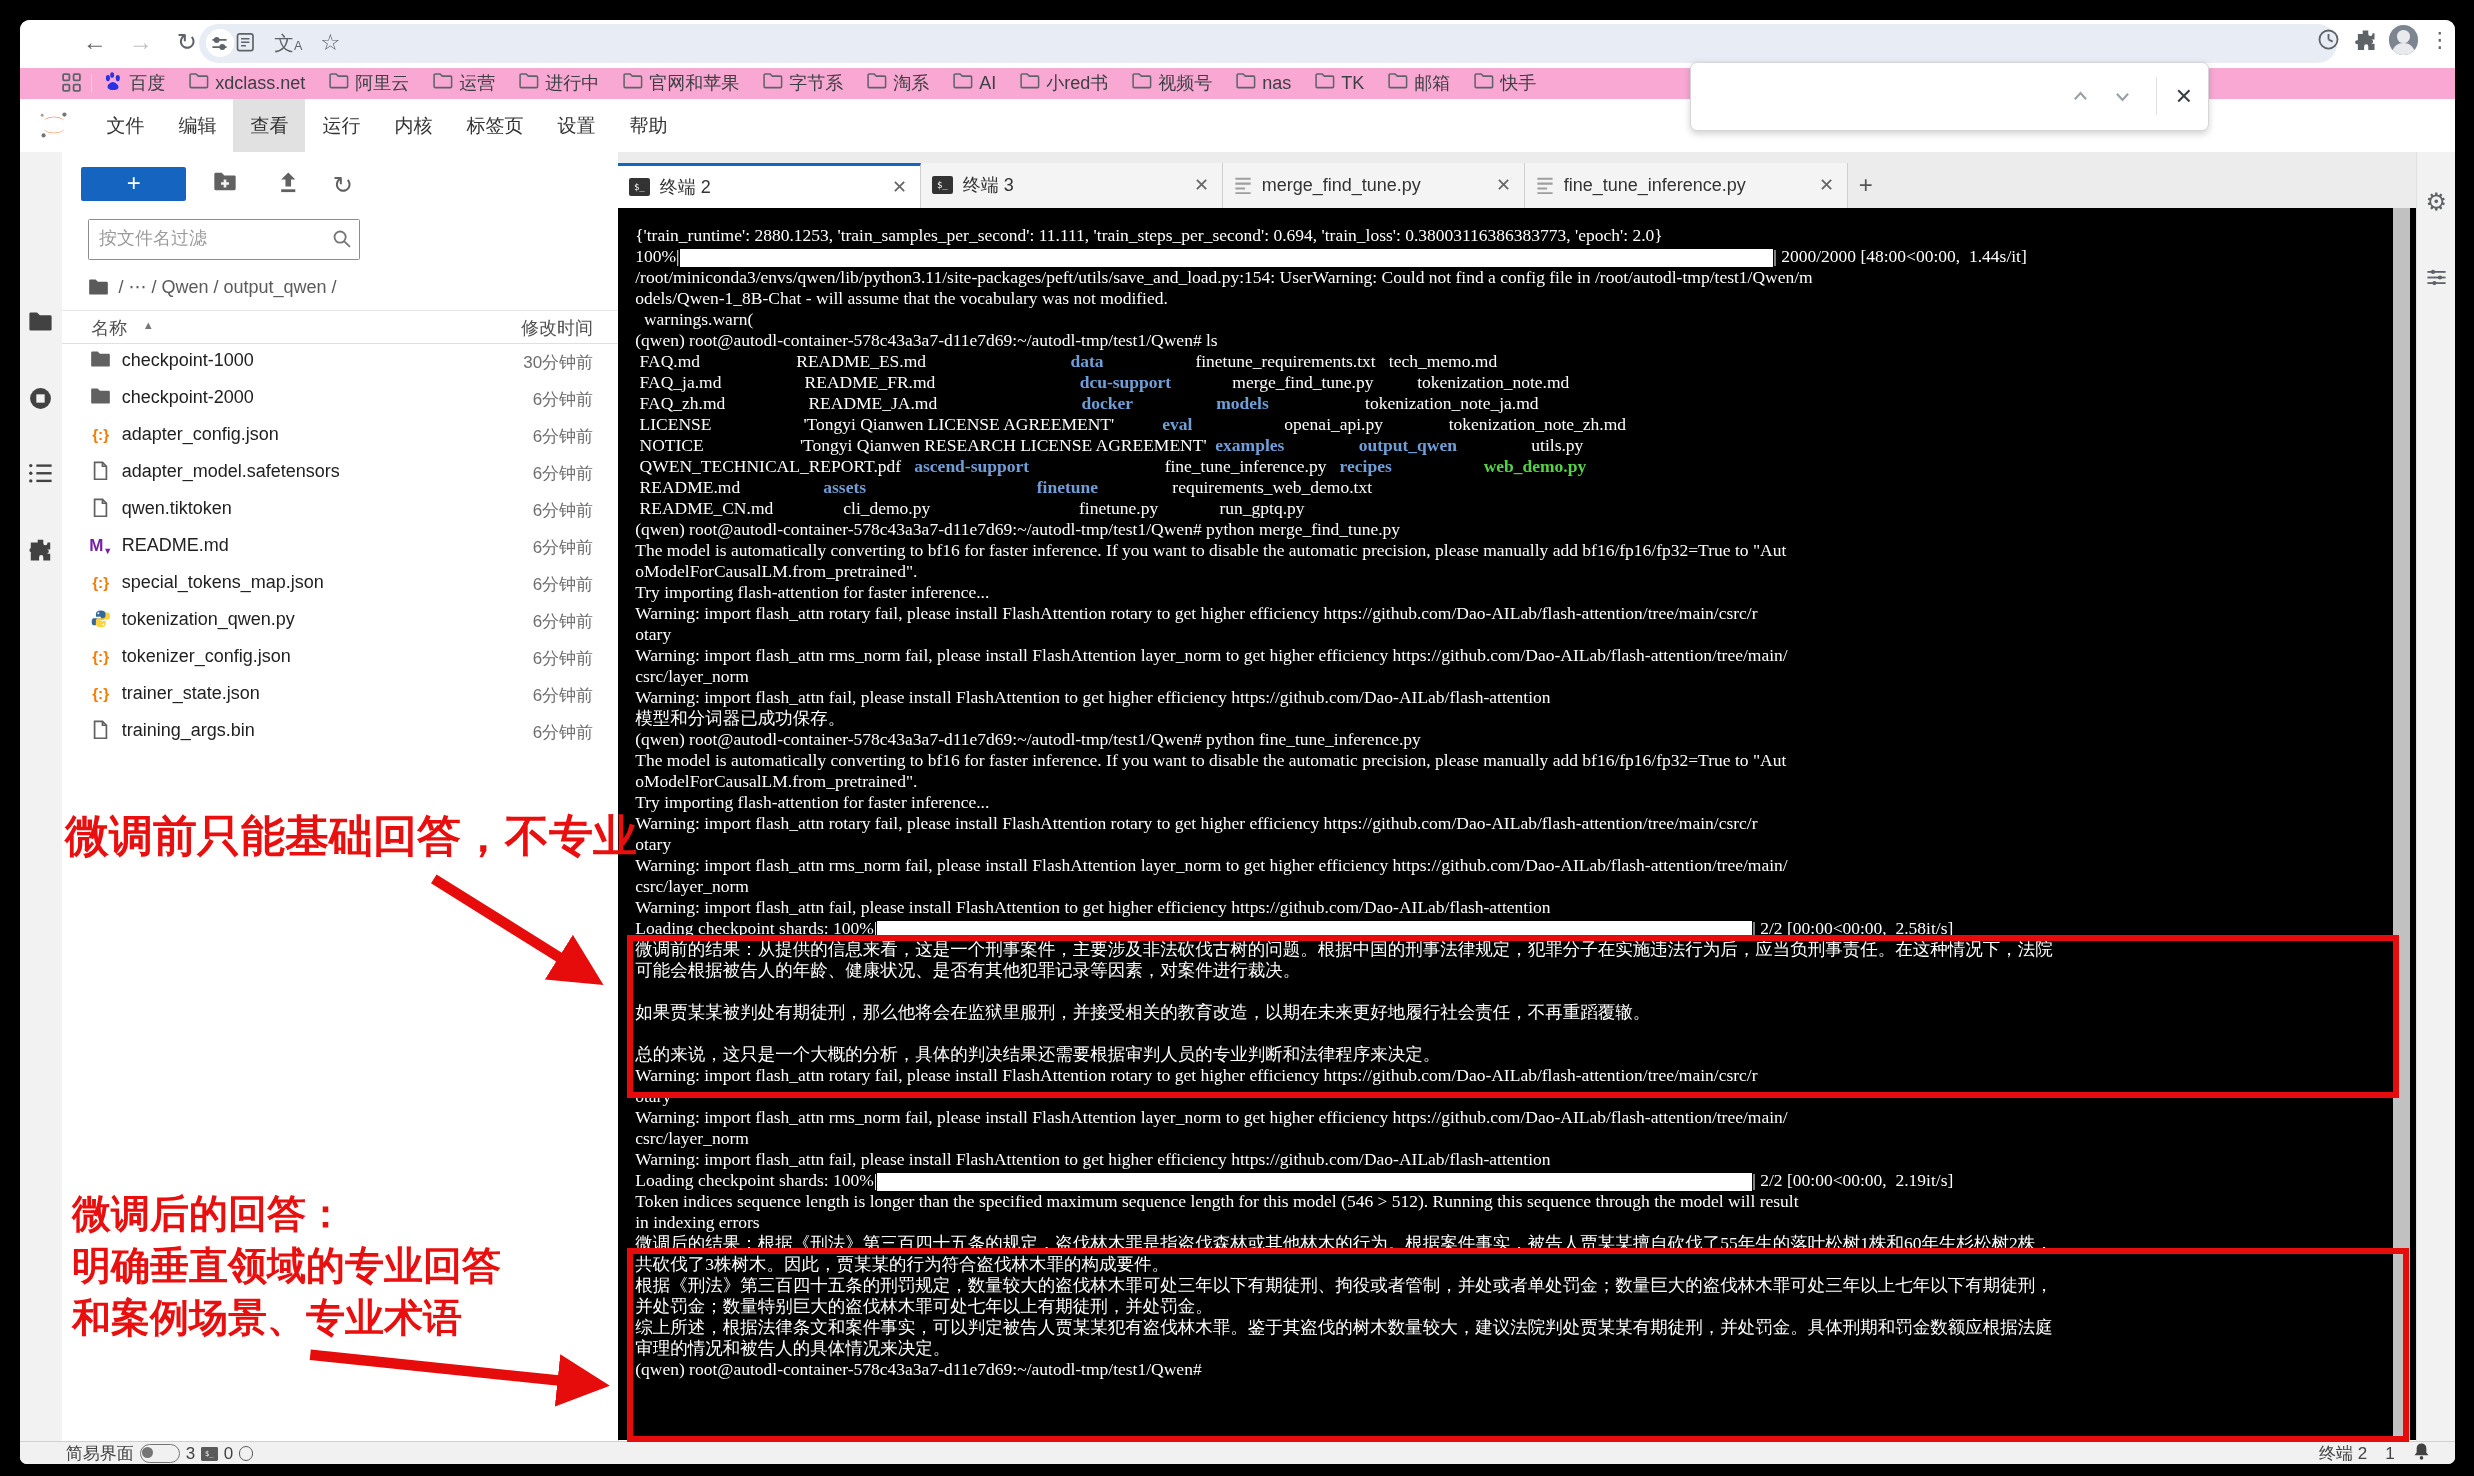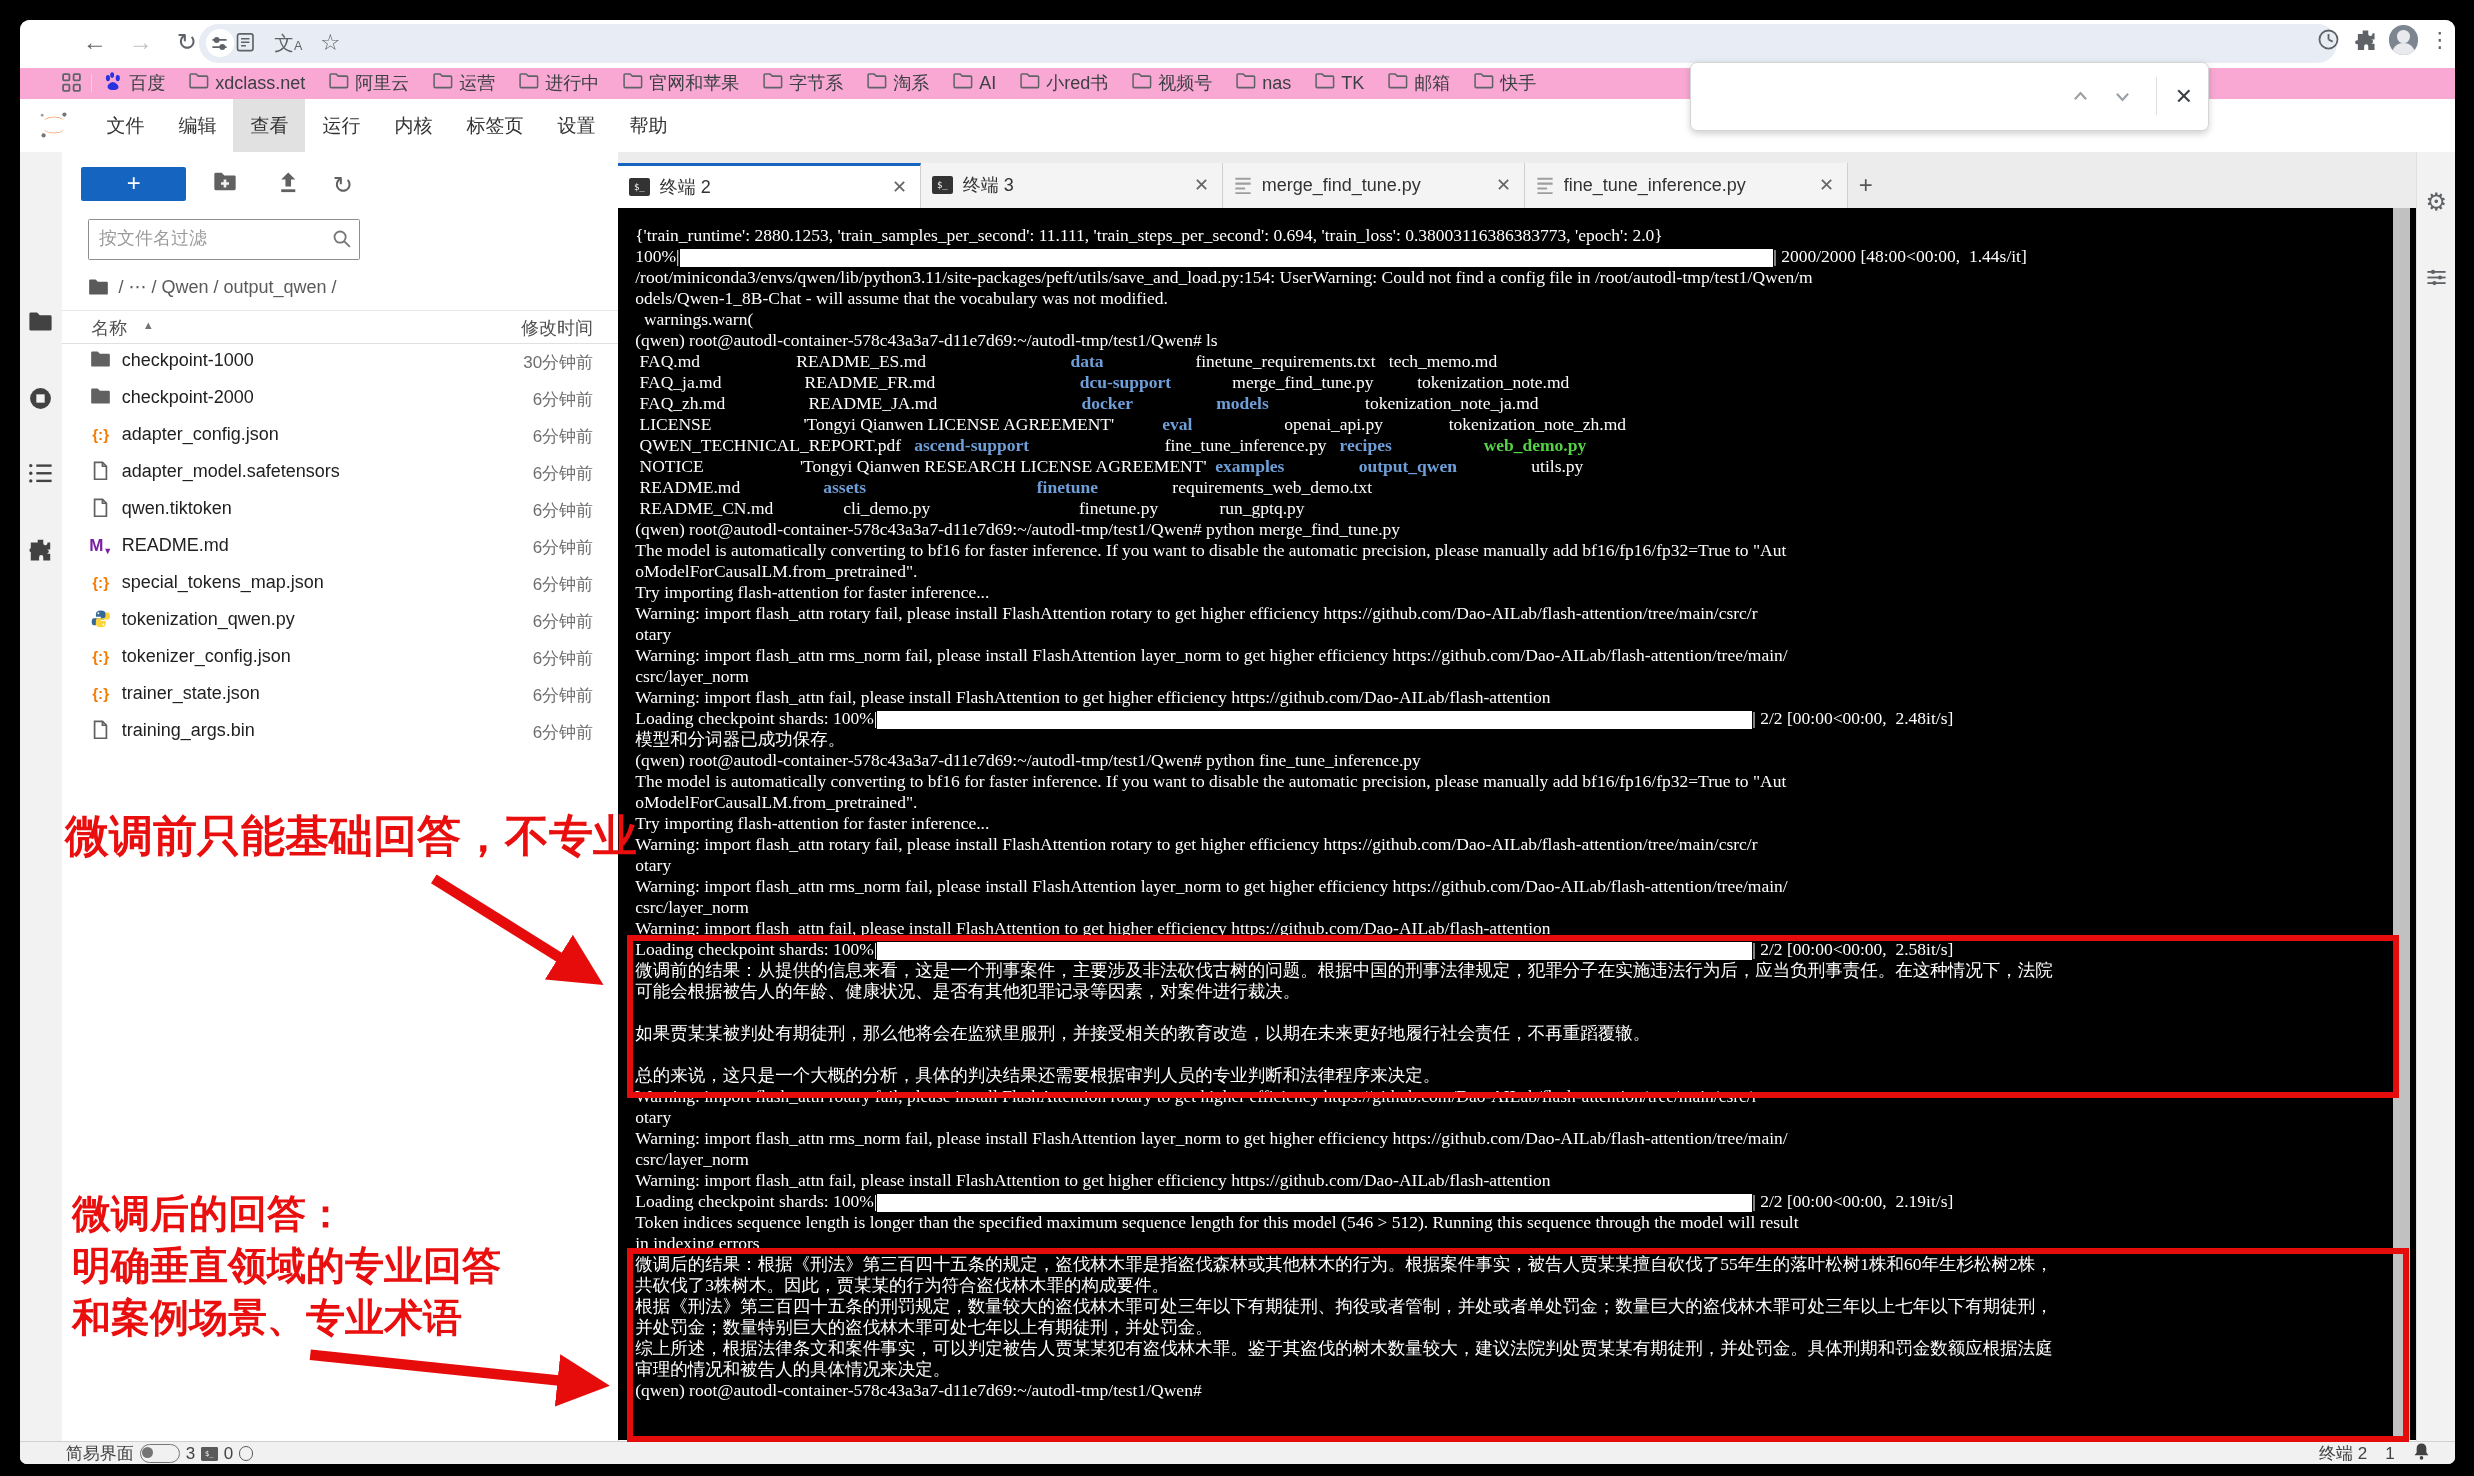--- a/index.html
+++ b/index.html
@@ -498,34 +498,33 @@
         <div class="tl">{'train_runtime': 2880.1253, 'train_samples_per_second': 11.111, 'train_steps_per_second': 0.694, 'train_loss': 0.38003116386383773, 'epoch': 2.0}</div>
         <div class="tl"><span>100%|</span><span class="bar" style="width: 125ch;"> </span><span>| 2000/2000 [48:00&lt;00:00,  1.44s/it]</span></div>
         <div class="tl">/root/miniconda3/envs/qwen/lib/python3.11/site-packages/peft/utils/save_and_load.py:154: UserWarning: Could not find a config file in /root/autodl-tmp/test1/Qwen/m</div>
         <div class="tl">odels/Qwen-1_8B-Chat - will assume that the vocabulary was not modified.</div>
         <div class="tl">  warnings.warn(</div>
         <div class="tl">(qwen) root@autodl-container-578c43a3a7-d11e7d69:~/autodl-tmp/test1/Qwen# ls</div>
         <div class="tl"><span> FAQ.md                      README_ES.md                                 </span><span class="b">data</span><span>                     finetune_requirements.txt   </span><span>tech_memo.md</span></div>
         <div class="tl"><span> FAQ_ja.md                   README_FR.md                                 </span><span class="b">dcu-support</span><span>              merge_find_tune.py          </span><span>tokenization_note.md</span></div>
         <div class="tl"><span> FAQ_zh.md                   README_JA.md                                 </span><span class="b">docker</span><span>                   </span><span class="b">models</span><span>                      tokenization_note_ja.md</span></div>
         <div class="tl"><span> LICENSE                     'Tongyi Qianwen LICENSE AGREEMENT'           </span><span class="b">eval</span><span>                     openai_api.py               </span><span>tokenization_note_zh.md</span></div>
+        <div class="tl"><span> NOTICE                      'Tongyi Qianwen RESEARCH LICENSE AGREEMENT'  </span><span class="b">examples</span><span>                 </span><span class="b">output_qwen</span><span>                 utils.py</span></div>
         <div class="tl"><span> QWEN_TECHNICAL_REPORT.pdf   </span><span class="b">ascend-support</span><span>                               fine_tune_inference.py   </span><span class="b">recipes</span><span>                     </span><span class="g">web_demo.py</span></div>
-        <div class="tl"><span> NOTICE                      'Tongyi Qianwen RESEARCH LICENSE AGREEMENT'  </span><span class="b">examples</span><span>                 </span><span class="b">output_qwen</span><span>                 utils.py</span></div>
         <div class="tl"><span> README.md                   </span><span class="b">assets</span><span>                                       </span><span class="b">finetune</span><span>                 requirements_web_demo.txt</span></div>
         <div class="tl"> README_CN.md                cli_demo.py                                  finetune.py              run_gptq.py</div>
         <div class="tl">(qwen) root@autodl-container-578c43a3a7-d11e7d69:~/autodl-tmp/test1/Qwen# python merge_find_tune.py</div>
         <div class="tl">The model is automatically converting to bf16 for faster inference. If you want to disable the automatic precision, please manually add bf16/fp16/fp32=True to "Aut</div>
         <div class="tl">oModelForCausalLM.from_pretrained".</div>
         <div class="tl">Try importing flash-attention for faster inference...</div>
         <div class="tl">Warning: import flash_attn rotary fail, please install FlashAttention rotary to get higher efficiency https://github.com/Dao-AILab/flash-attention/tree/main/csrc/r</div>
         <div class="tl">otary</div>
         <div class="tl">Warning: import flash_attn rms_norm fail, please install FlashAttention layer_norm to get higher efficiency https://github.com/Dao-AILab/flash-attention/tree/main/</div>
         <div class="tl">csrc/layer_norm</div>
         <div class="tl">Warning: import flash_attn fail, please install FlashAttention to get higher efficiency https://github.com/Dao-AILab/flash-attention</div>
-        <div class="tl"><span>Loading checkpoint shards: 100%|</span><span class="bar" style="width: 100ch;"> </span><span>| 2/2 [00:00&lt;00:00,  2.48it/s]</span></div>
         <div class="tl">模型和分词器已成功保存。</div>
         <div class="tl">(qwen) root@autodl-container-578c43a3a7-d11e7d69:~/autodl-tmp/test1/Qwen# python fine_tune_inference.py</div>
         <div class="tl">The model is automatically converting to bf16 for faster inference. If you want to disable the automatic precision, please manually add bf16/fp16/fp32=True to "Aut</div>
         <div class="tl">oModelForCausalLM.from_pretrained".</div>
         <div class="tl">Try importing flash-attention for faster inference...</div>
         <div class="tl">Warning: import flash_attn rotary fail, please install FlashAttention rotary to get higher efficiency https://github.com/Dao-AILab/flash-attention/tree/main/csrc/r</div>
         <div class="tl">otary</div>
         <div class="tl">Warning: import flash_attn rms_norm fail, please install FlashAttention layer_norm to get higher efficiency https://github.com/Dao-AILab/flash-attention/tree/main/</div>
         <div class="tl">csrc/layer_norm</div>
         <div class="tl">Warning: import flash_attn fail, please install FlashAttention to get higher efficiency https://github.com/Dao-AILab/flash-attention</div>

